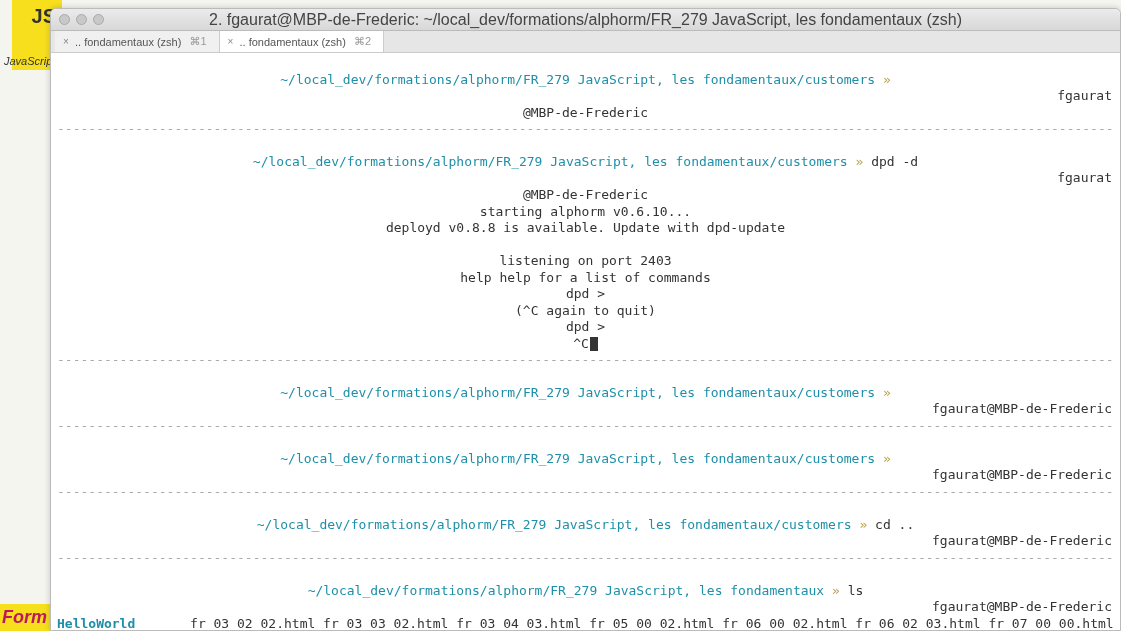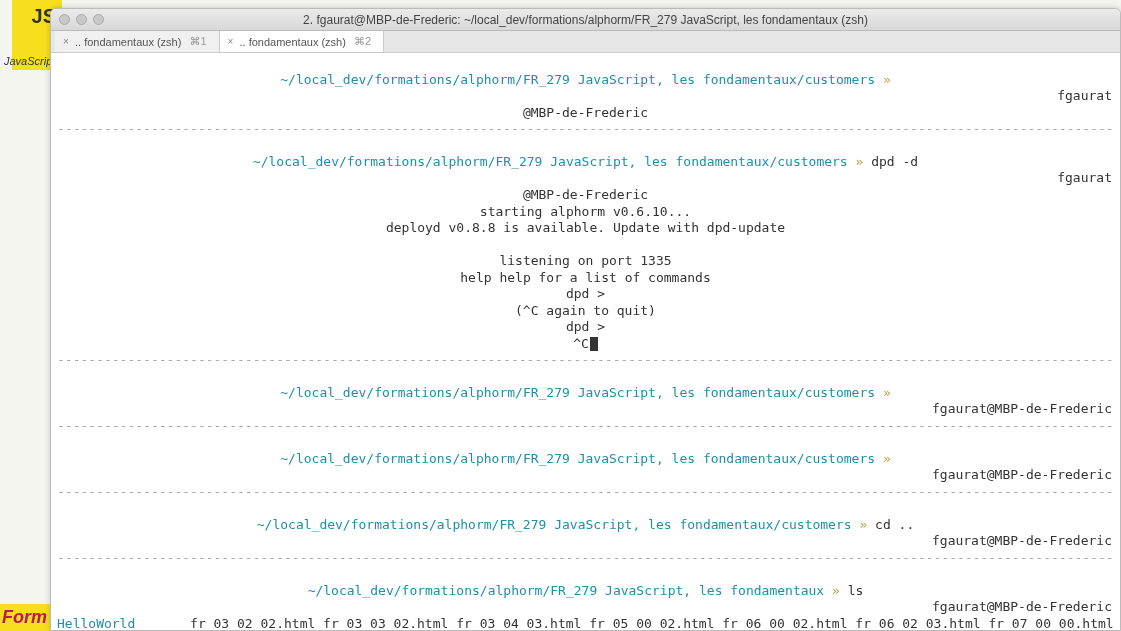--- a/index.html
+++ b/index.html
@@ -68,21 +68,21 @@
       z-index: 10;
     }
     .titlebar {
       height: 22px;
       background: linear-gradient(#ebebeb, #d8d8d8);
       border-bottom: 1px solid #bbb;
       display: flex;
       align-items: center;
       padding: 0 8px;
       font-family: "Helvetica Neue", Arial, sans-serif;
-      font-size: 12px;
+      font-size: 16px;
       color: #444;
       border-top-left-radius: 6px;
       border-top-right-radius: 6px;
       position: relative;
     }
     .traffic {
       display: flex;
       gap: 6px;
       position: absolute;
       left: 8px;
@@ -129,21 +129,21 @@
       background: #fff;
       padding: 2px 6px 0px 6px;
       overflow: hidden;
       line-height: 16.5px;
       color: #333;
       white-space: pre;
       text-align: center;
     }
     .prompt-path { color: #1e8fa8; }
     .prompt-arrow { color: #b9a24a; }
-    .ls-dir { color: #1e8fa8; font-weight: 400; }
+    .ls-dir { color: #1e8fa8; font-weight: 700; }
     .dash-line { color: #aaa; letter-spacing: 0; display: block; overflow: hidden; width: 100%; white-space: nowrap;}
     .cursor-block {
       display: inline-block;
       width: 8px; height: 14px;
       background: #333;
       vertical-align: middle;
       margin-left: 1px;
     }
     .row { display: block; position: relative; }
     .right-info { position: absolute; right: 2px; top: 16px; }
@@ -180,21 +180,21 @@
 
   <div class="terminal">
 <span class="row"><span class="prompt-path">~/local_dev/formations/alphorm/FR_279 JavaScript, les fondamentaux/customers</span> <span class="prompt-arrow">»</span><span class="right-info">fgaurat</span></span>
 <span>@MBP-de-Frederic</span>
 <span class="dash-line">-------------------------------------------------------------------------------------------------------------------------------------------</span>
 <span class="row"><span class="prompt-path">~/local_dev/formations/alphorm/FR_279 JavaScript, les fondamentaux/customers</span> <span class="prompt-arrow">»</span> <span>dpd -d</span><span class="right-info">fgaurat</span></span>
 <span>@MBP-de-Frederic</span>
 <span>starting alphorm v0.6.10...</span>
 <span>deployd v0.8.8 is available. Update with dpd-update</span>
 <span> </span>
-<span>listening on port 1335</span>
+<span>listening on port 2403</span>
 <span>help help for a list of commands</span>
 <span>dpd &gt;</span>
 <span>(^C again to quit)</span>
 <span>dpd &gt;</span>
 <span><span>^C</span><span class="cursor-block"></span></span>
 <span class="dash-line">-------------------------------------------------------------------------------------------------------------------------------------------</span>
 <span class="row"><span class="prompt-path">~/local_dev/formations/alphorm/FR_279 JavaScript, les fondamentaux/customers</span> <span class="prompt-arrow">»</span><span class="right-info">fgaurat@MBP-de-Frederic</span></span>
 <span class="dash-line">-------------------------------------------------------------------------------------------------------------------------------------------</span>
 <span class="row"><span class="prompt-path">~/local_dev/formations/alphorm/FR_279 JavaScript, les fondamentaux/customers</span> <span class="prompt-arrow">»</span><span class="right-info">fgaurat@MBP-de-Frederic</span></span>
 <span class="dash-line">-------------------------------------------------------------------------------------------------------------------------------------------</span>

